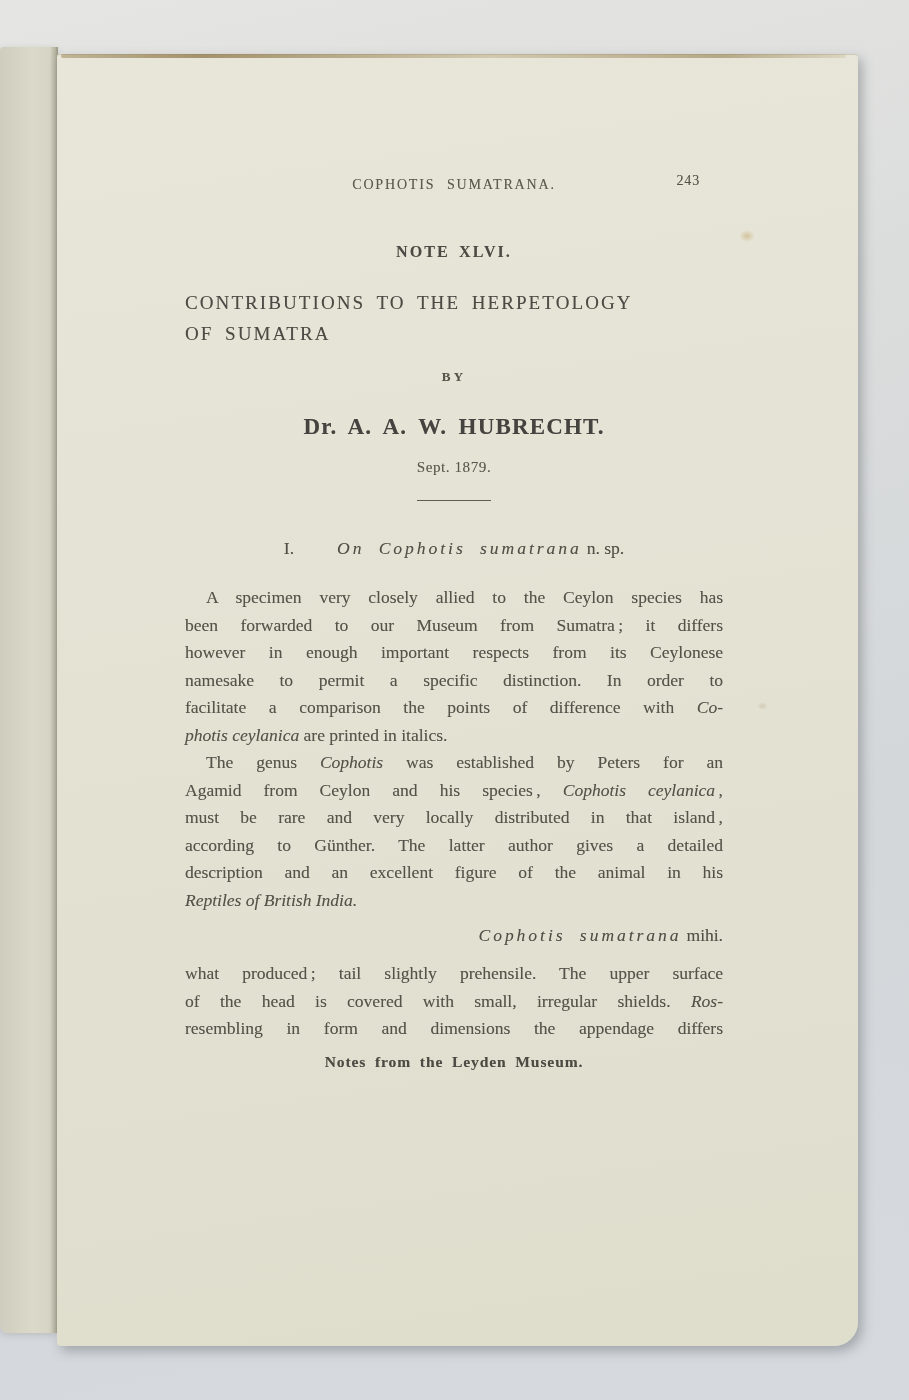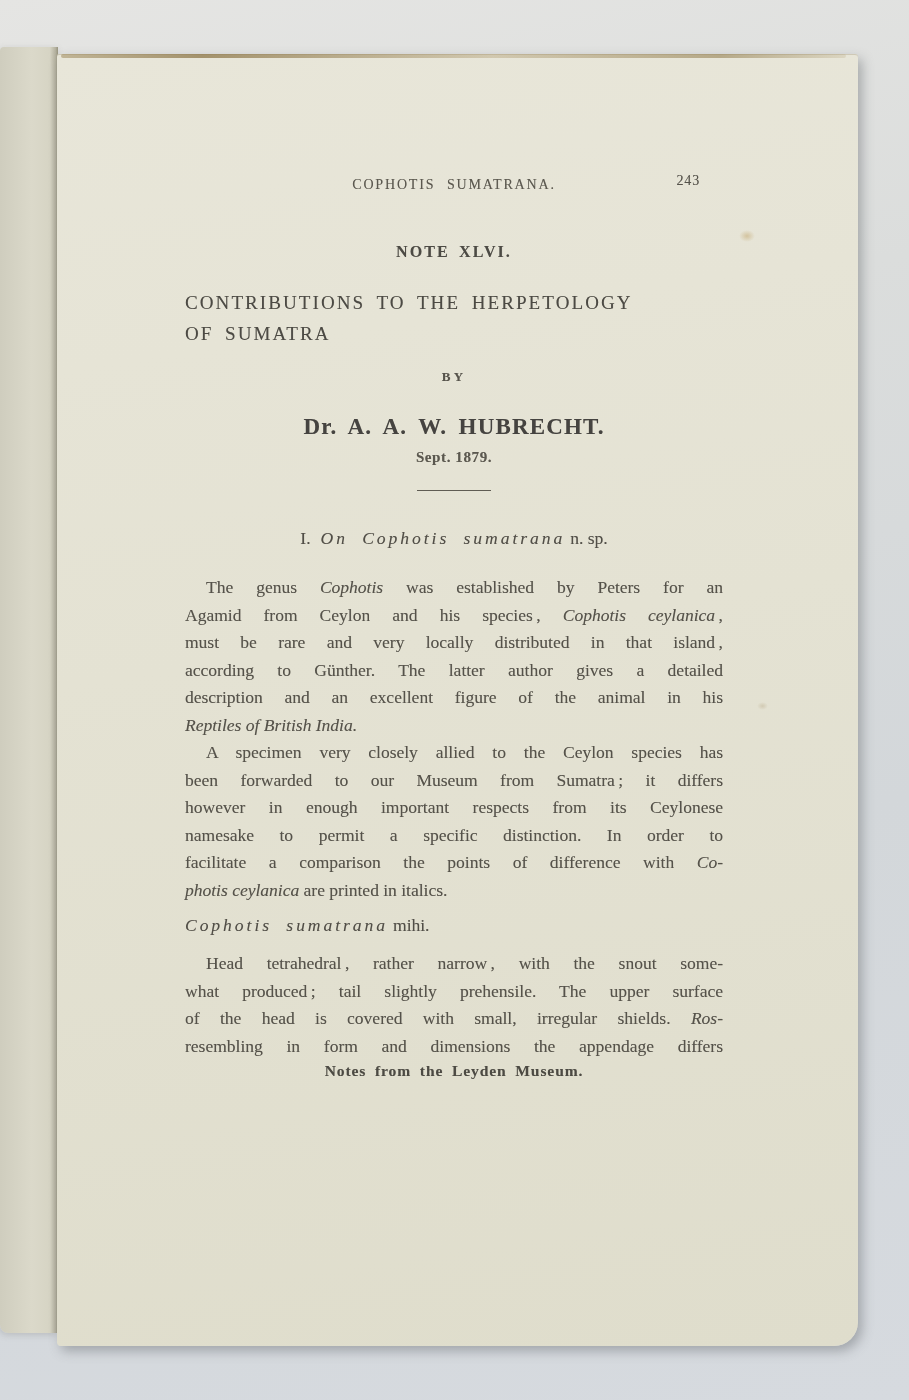--- a/index.html
+++ b/index.html
@@ -58,43 +58,43 @@
   }
   .byline {
     margin-top:20px; font-size:13px; font-weight:bold;
     letter-spacing:0.25em; color:#57544c; text-align:center;
   }
   .author {
     margin-top:29px; font-size:23px; font-weight:bold;
     letter-spacing:0.05em; word-spacing:0.2em; color:#454340; text-align:center;
   }
   .pub-date {
-    margin-top:9px; font-size:15px; letter-spacing:0.04em; color:#5b584f; text-align:center;font-weight:bold;
+    margin-top:19px; font-size:15px; letter-spacing:0.04em; color:#5b584f; text-align:center;
   }
   .divider {
     margin:24px auto 0; width:74px; border:0; border-top:1.6px solid #5f5c53;
   }
   .section-heading {
     margin-top:35px; font-size:17.5px; line-height:24px; color:#514e47; text-align:center;
   }
   .section-heading .num { margin-right:10px; }
   .section-heading .suffix { margin-left:5px; }
   .it { font-style:italic; }
-  .sp { letter-spacing:0.17em; word-spacing:0.4em; }
+  .sp { letter-spacing:0.17em; word-spacing:0.4em;margin-left:33px; }
   .body-text { font-size:17.5px; line-height:27.5px; }
   #paras-top { margin-top:24px; }
   .line { text-align:justify; text-align-last:justify; }
   .line.lastline { text-align-last:left; }
   .line.indent { text-indent:21px; }
   .species-heading {
-    margin:9px 0 13px; font-size:17.5px; line-height:24px; color:#514e47; text-align:left;
+    margin:9px 0 13px; font-size:17.5px; line-height:24px; color:#514e47; text-align:right;
   }
   .species-heading .suffix { margin-left:5px; }
   .page-footer {
-    margin-top:2px; font-size:15.5px; font-weight:bold;
+    margin-top:10px; font-size:15.5px; font-weight:bold;
     letter-spacing:0.06em; word-spacing:0.25em; color:#4c4a43; text-align:center;
   }
 </style>
 </head>
 <body>
 
 <div class="prev-page-edge"></div>
 
 <div class="page">
   <div class="deckle"></div>
@@ -122,44 +122,43 @@
     <div class="pub-date">Sept. 1879.</div>
 
     <hr class="divider">
 
     <div class="section-heading">
       <span class="num">I.</span><span class="it sp">On Cophotis sumatrana</span><span class="suffix">n. sp.</span>
     </div>
 
     <div class="body-text" id="paras-top">
         <div class="para">
+          <div class="line indent"><span>A specimen very closely allied to the Ceylon species has</span></div>
+          <div class="line"><span>been forwarded to our Museum from Sumatra ; it differs</span></div>
+          <div class="line"><span>however in enough important respects from its Ceylonese</span></div>
+          <div class="line"><span>namesake to permit a specific distinction. In order to</span></div>
+          <div class="line"><span>facilitate a comparison the points of difference with </span><span class="it">Co-</span></div>
+          <div class="line lastline"><span class="it">photis ceylanica</span><span> are printed in italics.</span></div>
+        </div>
+        <div class="para">
           <div class="line indent"><span>The genus </span><span class="it">Cophotis</span><span> was established by Peters for an</span></div>
           <div class="line"><span>Agamid from Ceylon and his species , </span><span class="it">Cophotis ceylanica</span><span> ,</span></div>
           <div class="line"><span>must be rare and very locally distributed in that island ,</span></div>
           <div class="line"><span>according to Günther. The latter author gives a detailed</span></div>
           <div class="line"><span>description and an excellent figure of the animal in his</span></div>
           <div class="line lastline"><span class="it">Reptiles of British India.</span></div>
-        </div>
-        <div class="para">
-          <div class="line indent"><span>A specimen very closely allied to the Ceylon species has</span></div>
-          <div class="line"><span>been forwarded to our Museum from Sumatra ; it differs</span></div>
-          <div class="line"><span>however in enough important respects from its Ceylonese</span></div>
-          <div class="line"><span>namesake to permit a specific distinction. In order to</span></div>
-          <div class="line"><span>facilitate a comparison the points of difference with </span><span class="it">Co-</span></div>
-          <div class="line lastline"><span class="it">photis ceylanica</span><span> are printed in italics.</span></div>
         </div>
       </div>
 
     <div class="species-heading">
       <span class="it sp">Cophotis sumatrana</span><span class="suffix">mihi.</span>
     </div>
 
     <div class="body-text" id="paras-bottom">
         <div class="para">
-          <div class="line indent"><span>Head tetrahedral , rather narrow , with the snout some-</span></div>
           <div class="line"><span>what produced ; tail slightly prehensile. The upper surface</span></div>
           <div class="line"><span>of the head is covered with small, irregular shields. </span><span class="it">Ros-</span></div>
           <div class="line"><span>resembling in form and dimensions the appendage differs</span></div>
         </div>
       </div>
 
     <div class="page-footer">Notes from the Leyden Museum.</div>
 
   </div>
 </div>

